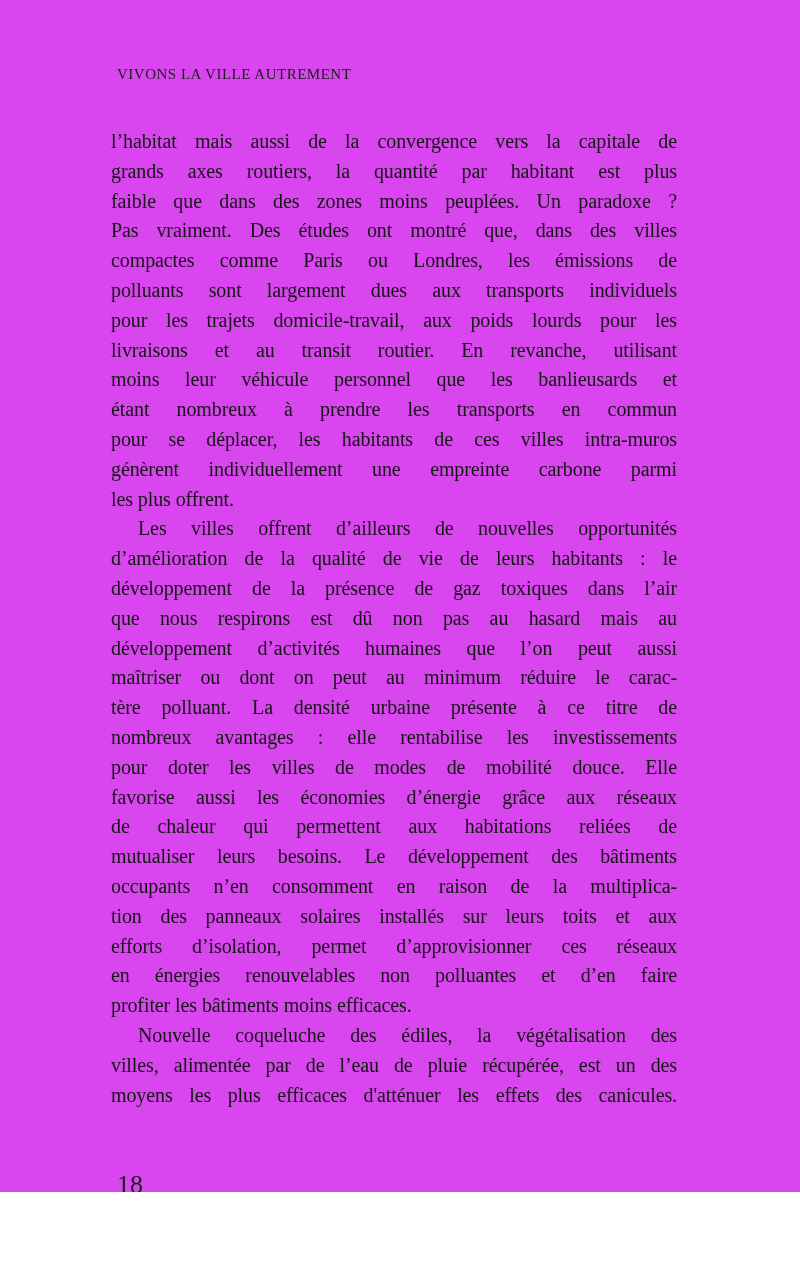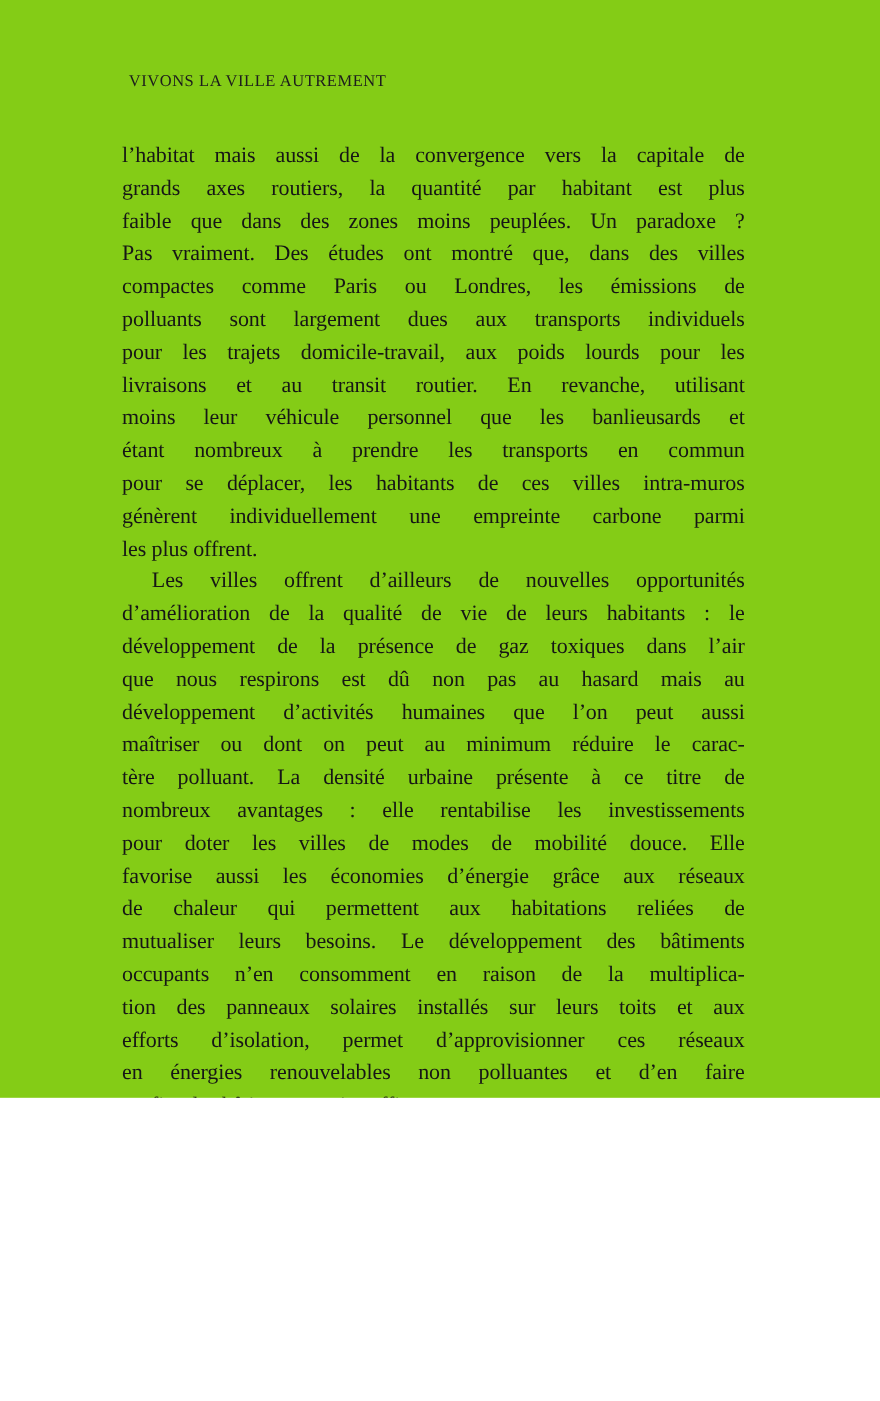--- a/index.html
+++ b/index.html
@@ -1,21 +1,21 @@
 <!DOCTYPE html>
 <html><head>
 <meta charset="utf-8">
 <style>
   html, body { margin: 0; padding: 0; }
   body { background: #ffffff; }
   .page {
     position: relative;
     width: 800px;
-    height: 998px;
-    background: #84cc16;
+    height: 1192px;
+    background: #d946ef;
     font-family: "Liberation Serif", "DejaVu Serif", serif;
     color: #161616;
     overflow: hidden;
   }
   .running-header {
     position: absolute;
     left: 117px;
     top: 66px;
     font-size: 15px;
     letter-spacing: 0.5px;
@@ -81,16 +81,21 @@
         <div class="line">pour doter les villes de modes de mobilité douce. Elle</div>
         <div class="line">favorise aussi les économies d’énergie grâce aux réseaux</div>
         <div class="line">de chaleur qui permettent aux habitations reliées de</div>
         <div class="line">mutualiser leurs besoins. Le développement des bâtiments</div>
         <div class="line">occupants n’en consomment en raison de la multiplica-</div>
         <div class="line">tion des panneaux solaires installés sur leurs toits et aux</div>
         <div class="line">efforts d’isolation, permet d’approvisionner ces réseaux</div>
         <div class="line">en énergies renouvelables non polluantes et d’en faire</div>
         <div class="line para-end">profiter les bâtiments moins efficaces.</div>
       </div>
+      <div class="paragraph">
+        <div class="line indent">Nouvelle coqueluche des édiles, la végétalisation des</div>
+        <div class="line">villes, alimentée par de l’eau de pluie récupérée, est un des</div>
+        <div class="line">moyens les plus efficaces d'atténuer les effets des canicules.</div>
+      </div>
     </div>
 
   <div class="page-number">18</div>
 </div>
 
 </body></html>

